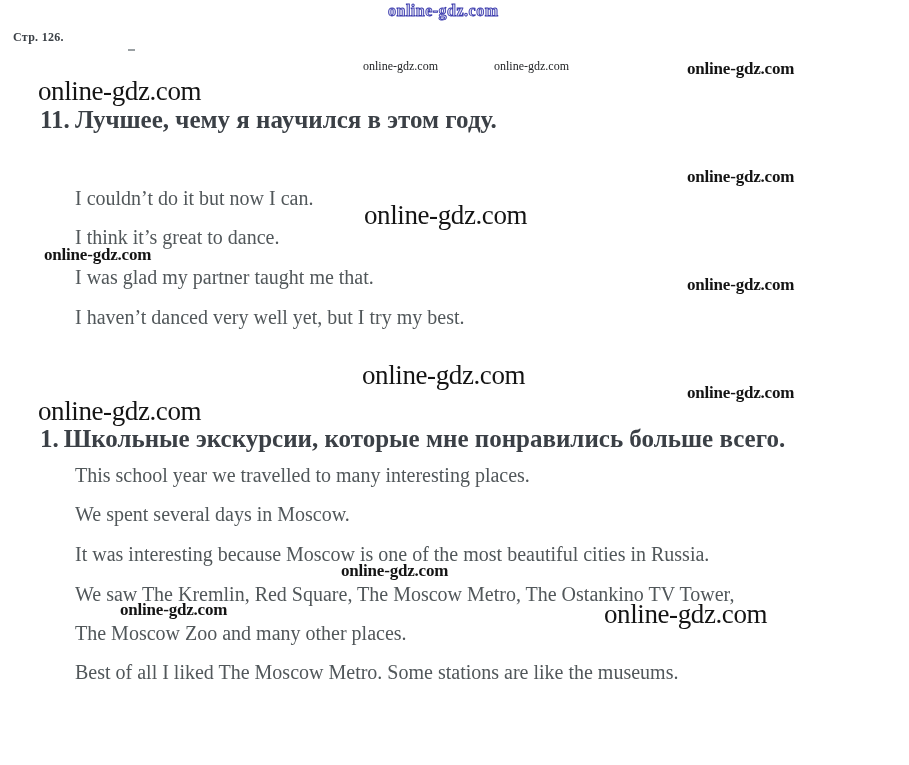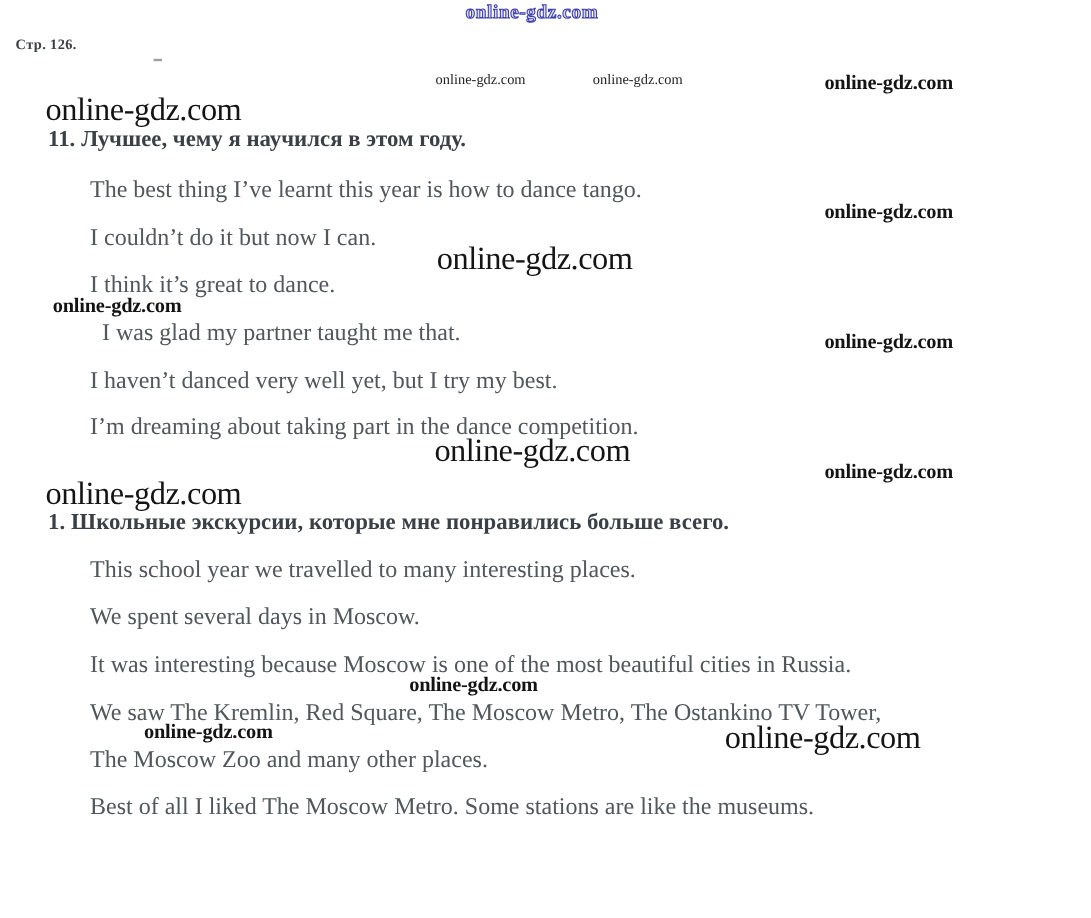--- a/index.html
+++ b/index.html
@@ -17,21 +17,21 @@
   }
   .abs { position: absolute; white-space: nowrap; }
 
   .page-title {
     font-size: 12px;
     font-weight: bold;
     color: var(--heading, #3b4046);
     letter-spacing: 0.3px;
   }
   .section-heading {
-    font-size: 19px;
+    font-size: 25px;
     font-weight: bold;
     color: var(--heading, #3b4046);
   }
   .section-heading .num { margin-right: 5px; }
 
   .answer-line {
     font-size: 20px;
     font-weight: normal;
     color: var(--body, #51575a);
   }
@@ -68,30 +68,28 @@
 
   <div class="abs wm wm-small" style="left:363px; top:59px;">online-gdz.com</div>
   <div class="abs wm wm-small" style="left:494px; top:59px;">online-gdz.com</div>
   <div class="abs wm wm-bold" style="left:687px; top:59px;">online-gdz.com</div>
   <div class="abs wm wm-large" style="left:38px; top:76px;">online-gdz.com</div>
 
   <div class="abs section-heading" style="left:40px; top:106px;">
     <span class="num">11.</span><span>Лучшее, чему я научился в этом году.</span>
   </div>
 
-  <div class="abs answer-line" style="left:75px; top:147px;">The best thing I’ve learnt this year is how to dance tango.</div>
   <div class="abs answer-line" style="left:75px; top:187px;">I couldn’t do it but now I can.</div>
   <div class="abs wm wm-large" style="left:364px; top:200px;">online-gdz.com</div>
   <div class="abs answer-line" style="left:75px; top:226px;">I think it’s great to dance.</div>
   <div class="abs wm wm-bold" style="left:44px; top:245px;">online-gdz.com</div>
-  <div class="abs answer-line" style="left:75px; top:266px;margin-left:10px;">I was glad my partner taught me that.</div>
+  <div class="abs answer-line" style="left:75px; top:266px;">I was glad my partner taught me that.</div>
   <div class="abs wm wm-bold" style="left:687px; top:167px;">online-gdz.com</div>
   <div class="abs wm wm-bold" style="left:687px; top:275px;">online-gdz.com</div>
   <div class="abs answer-line" style="left:75px; top:306px;">I haven’t danced very well yet, but I try my best.</div>
-  <div class="abs answer-line" style="left:75px; top:345px;">I’m dreaming about taking part in the dance competition.</div>
 
   <div class="abs wm wm-large" style="left:362px; top:360px;">online-gdz.com</div>
   <div class="abs wm wm-bold" style="left:687px; top:383px;">online-gdz.com</div>
   <div class="abs wm wm-large" style="left:38px; top:396px;">online-gdz.com</div>
 
   <div class="abs section-heading" style="left:40px; top:425px;">
     <span class="num">1.</span><span>Школьные экскурсии, которые мне понравились больше всего.</span>
   </div>
 
   <div class="abs answer-line" style="left:75px; top:464px;text-align:right;">This school year we travelled to many interesting places.</div>

